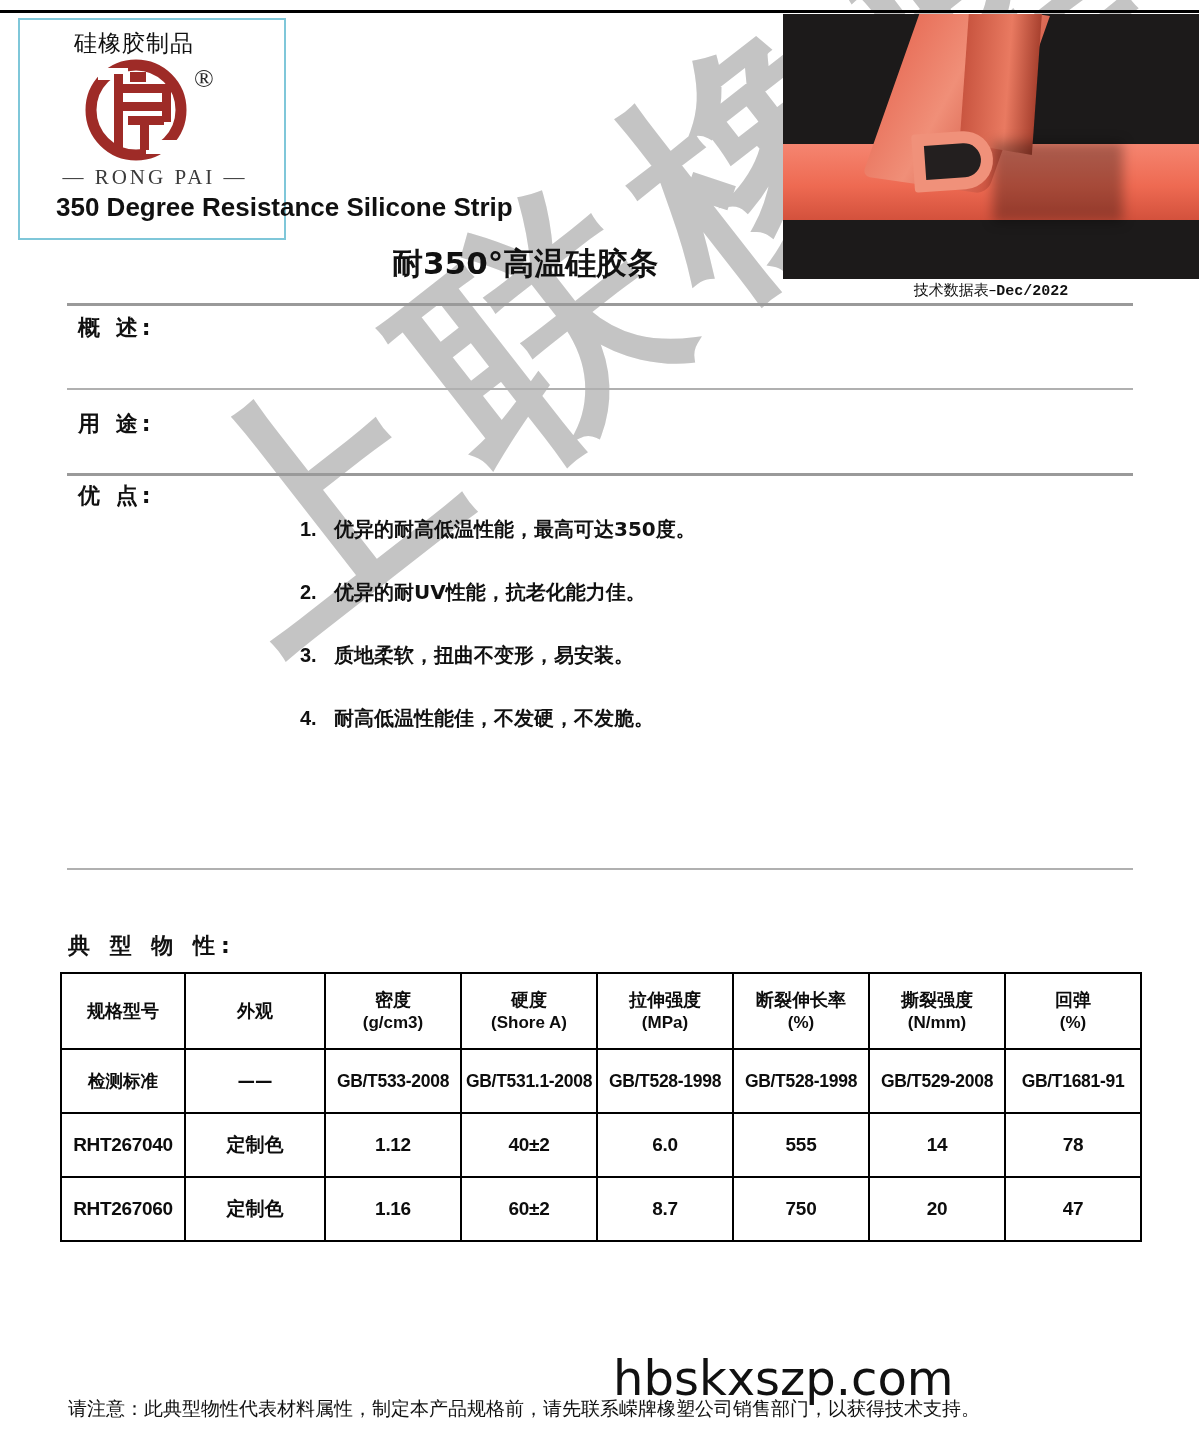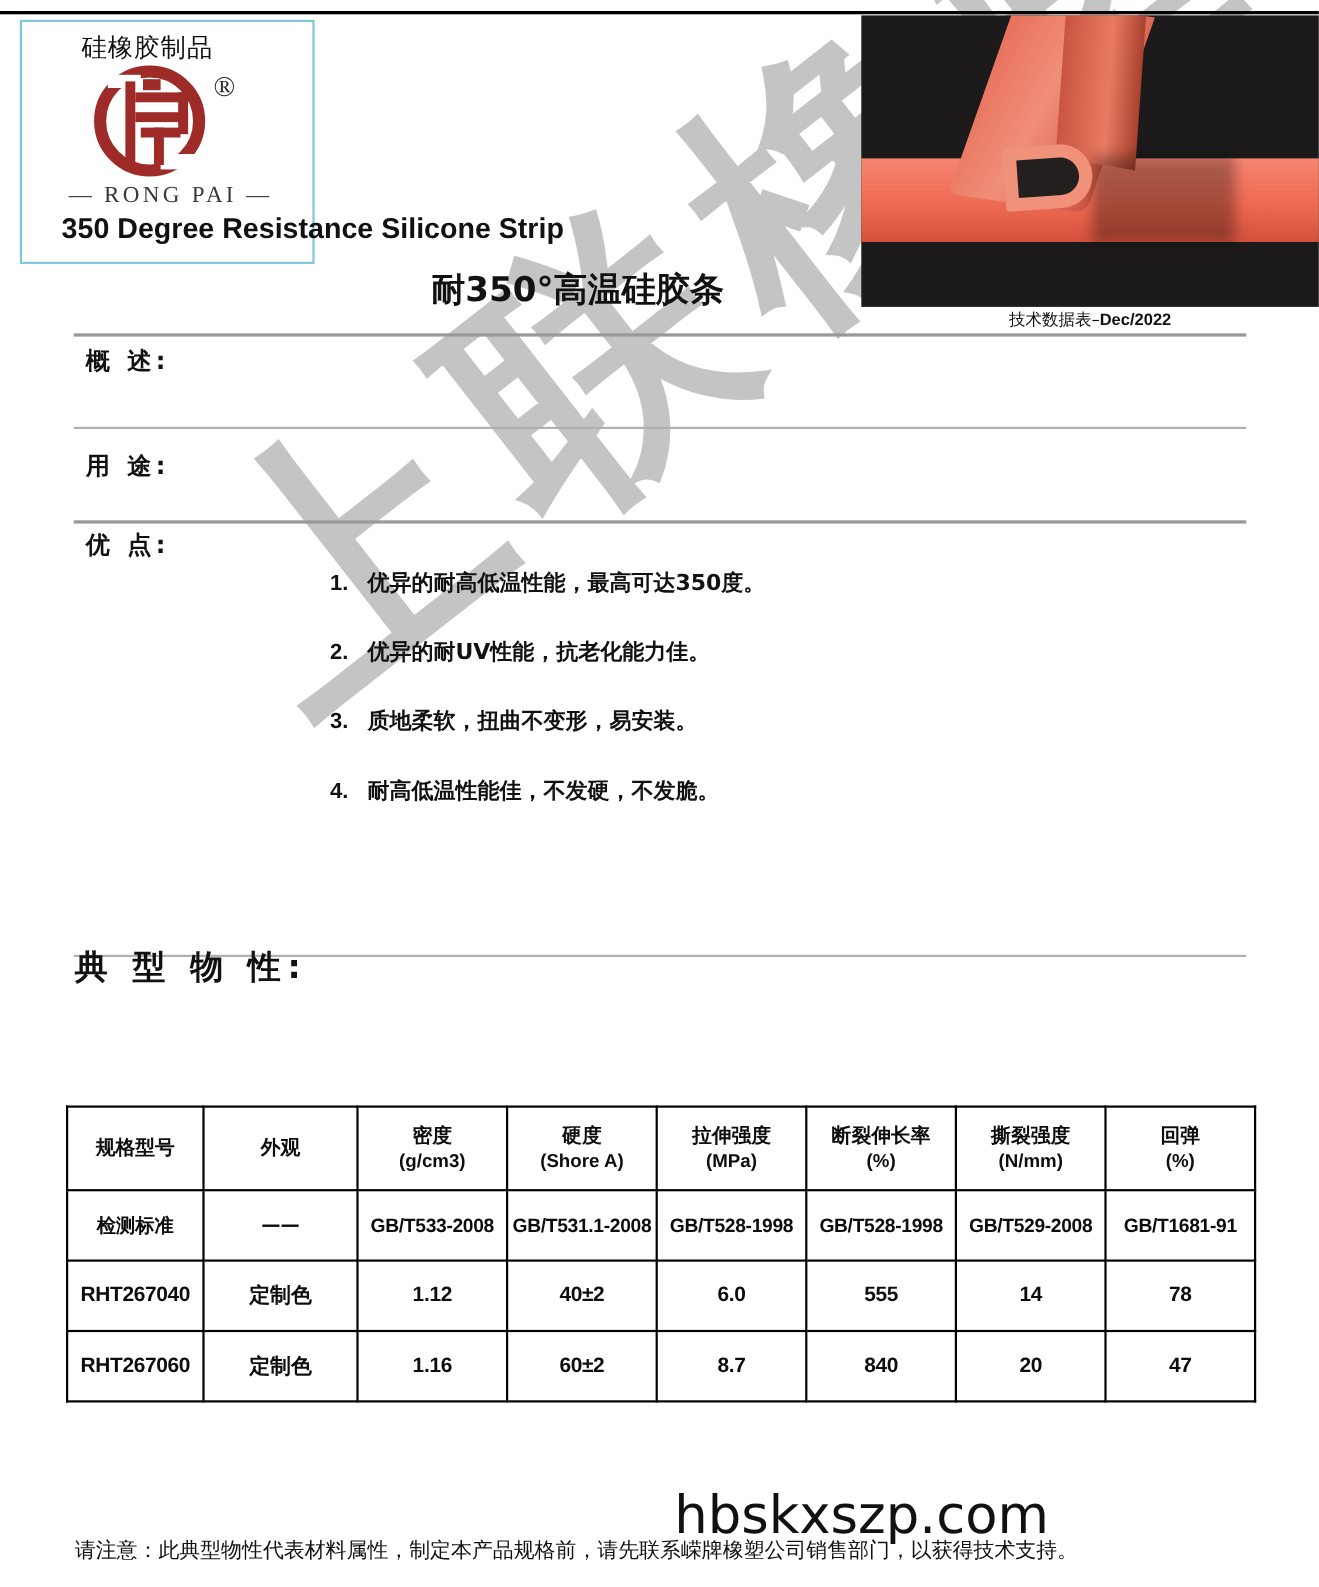--- a/index.html
+++ b/index.html
@@ -130,21 +130,21 @@
     background: rgba(0,0,0,0.30);
     filter: blur(6px);
   }
   .photo-cap {
     position: absolute; left: 783px; top: 281px;
     width: 416px; text-align: center;
     font-family: "DejaVu Sans", sans-serif;
     font-size: 15px; color: #111;
     z-index: 5; white-space: nowrap;
   }
-  .photo-cap b { font-family: Liberation Sans, sans-serif; }
+  .photo-cap b { font-family: Liberation Mono, monospace; }
 
   
   .rule {
     position: absolute; left: 67px; width: 1066px;
     height: 3px; background: #9a9a9a; z-index: 2;
   }
   .rule.thin { height: 2px; background: #b0b0b0; }
 
   
   .sec-label {
@@ -170,27 +170,27 @@
     margin-bottom: 36px;
     white-space: nowrap;
   }
   .adv-list li .num {
     display: inline-block; width: 34px;
     font-family: "Liberation Sans", sans-serif;
   }
 
   
   .tbl-label {
-    position: absolute; left: 68px; top: 859px;
-    font-family: "DejaVu Sans", sans-serif;
-    font-size: 30px; font-weight: 700; color: #111;
+    position: absolute; left: 68px; top: 931px;
+    font-family: "DejaVu Sans", sans-serif;
+    font-size: 22px; font-weight: 700; color: #111;
     letter-spacing: 6px; z-index: 5; white-space: nowrap;
   }
   table.props {
-    position: absolute; left: 60px; top: 1005px;
+    position: absolute; left: 60px; top: 972px;
     width: 1082px;
     border-collapse: collapse;
     z-index: 5;
     background: transparent;
   }
   table.props td, table.props th {
     border: 2px solid #000;
     text-align: center;
     vertical-align: middle;
     font-family: "DejaVu Sans", sans-serif;
@@ -360,21 +360,21 @@
         <td class="mono">555</td>
         <td class="mono">14</td>
         <td class="mono">78</td>
       </tr>
       <tr>
         <td class="mono">RHT267060</td>
         <td class="cn">定制色</td>
         <td class="mono">1.16</td>
         <td class="mono">60±2</td>
         <td class="mono">8.7</td>
-        <td class="mono">840</td>
+        <td class="mono">750</td>
         <td class="mono">20</td>
         <td class="mono">47</td>
       </tr>
     </tbody>
   </table>
 
   <div class="footer-note">请注意：此典型物性代表材料属性，制定本产品规格前，请先联系嵘牌橡塑公司销售部门，以获得技术支持。</div>
   <div class="url-overlay">hbskxszp.com</div>
 
 </div>

